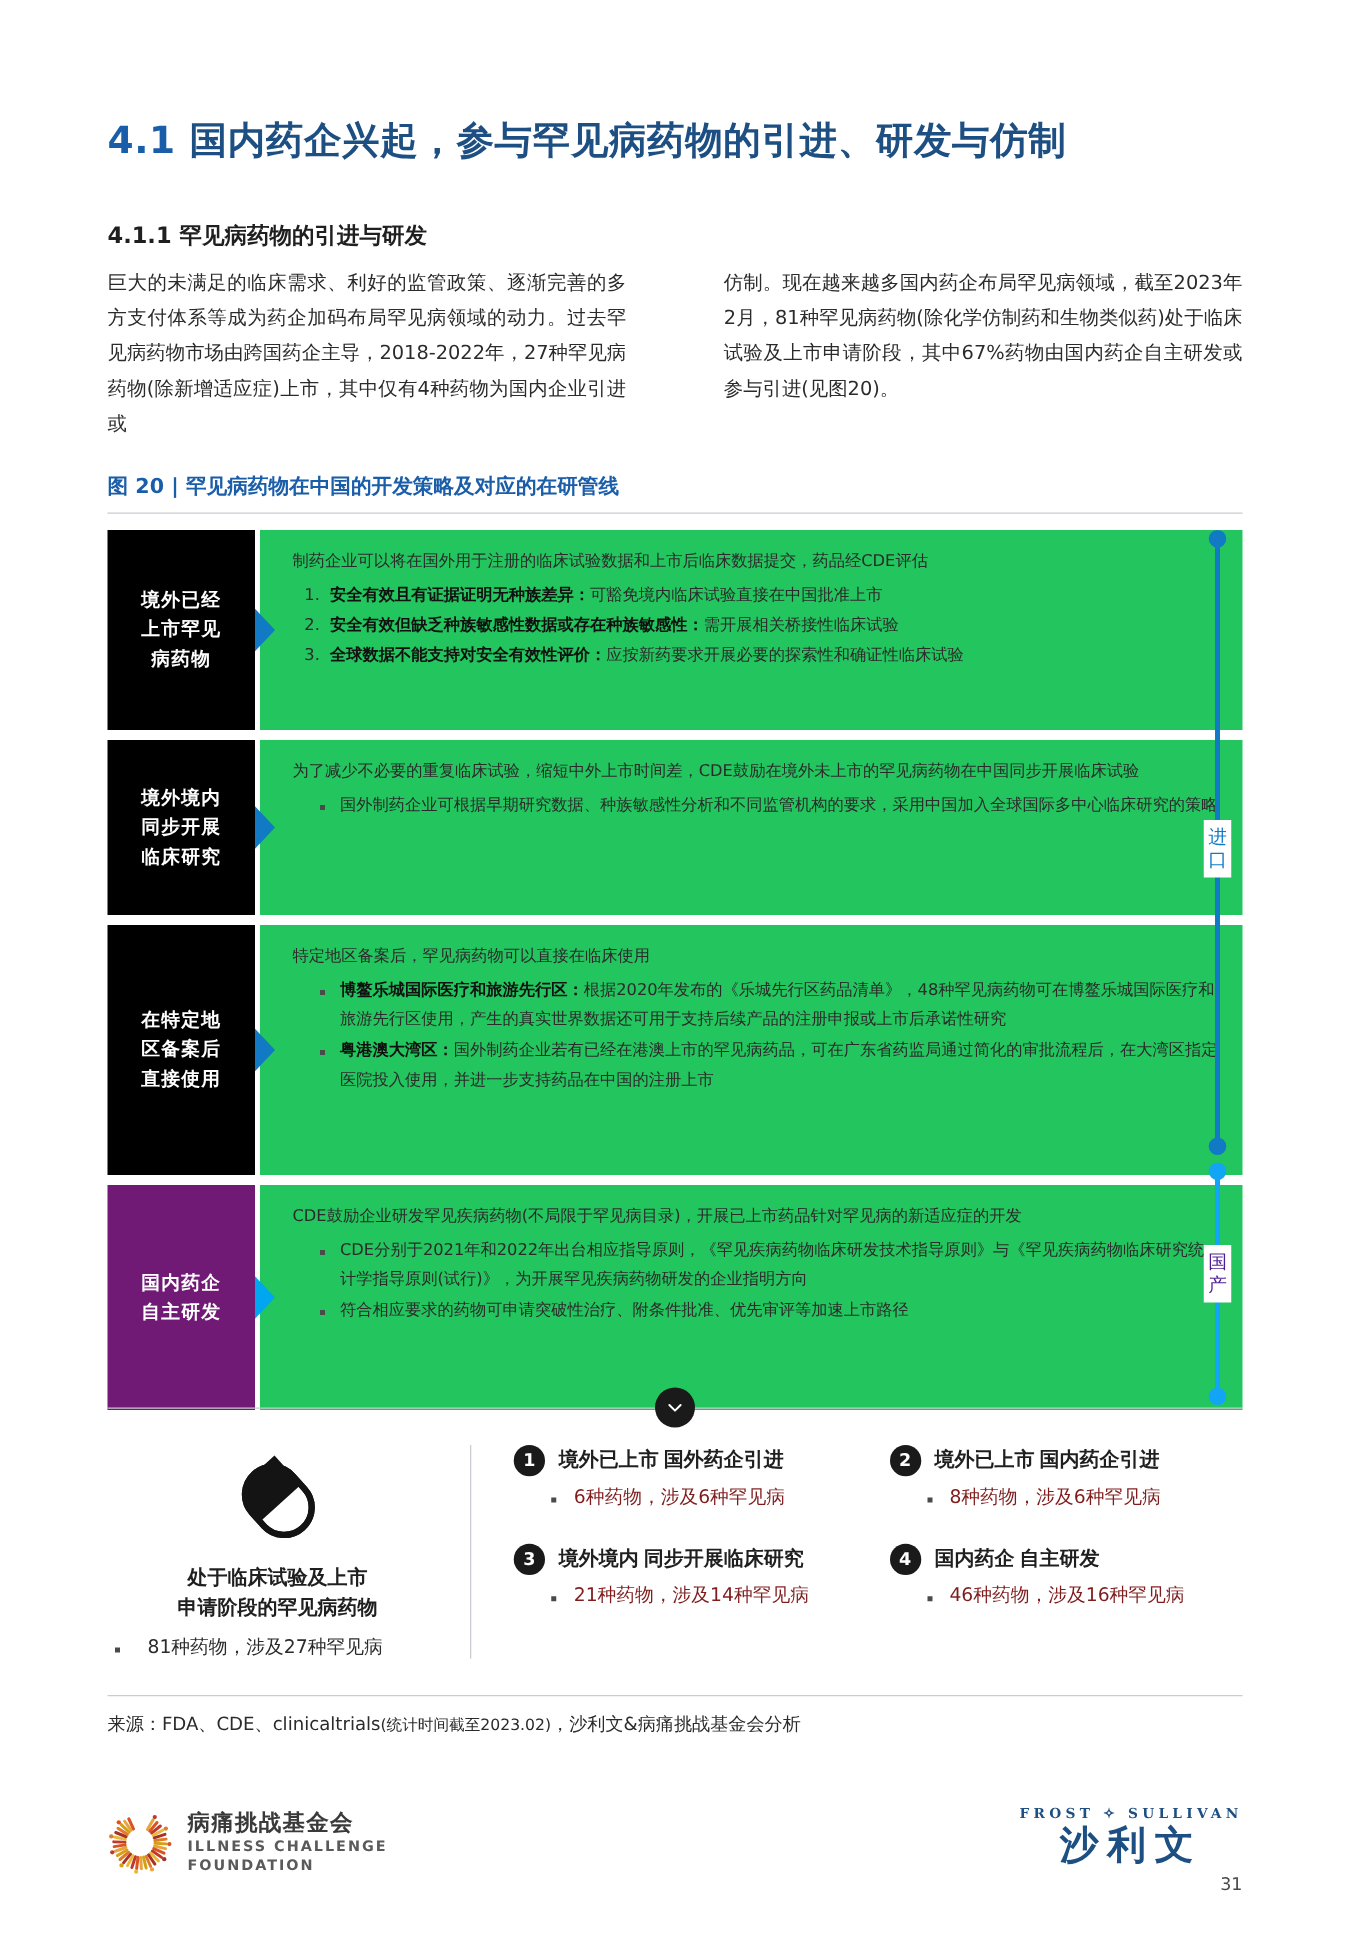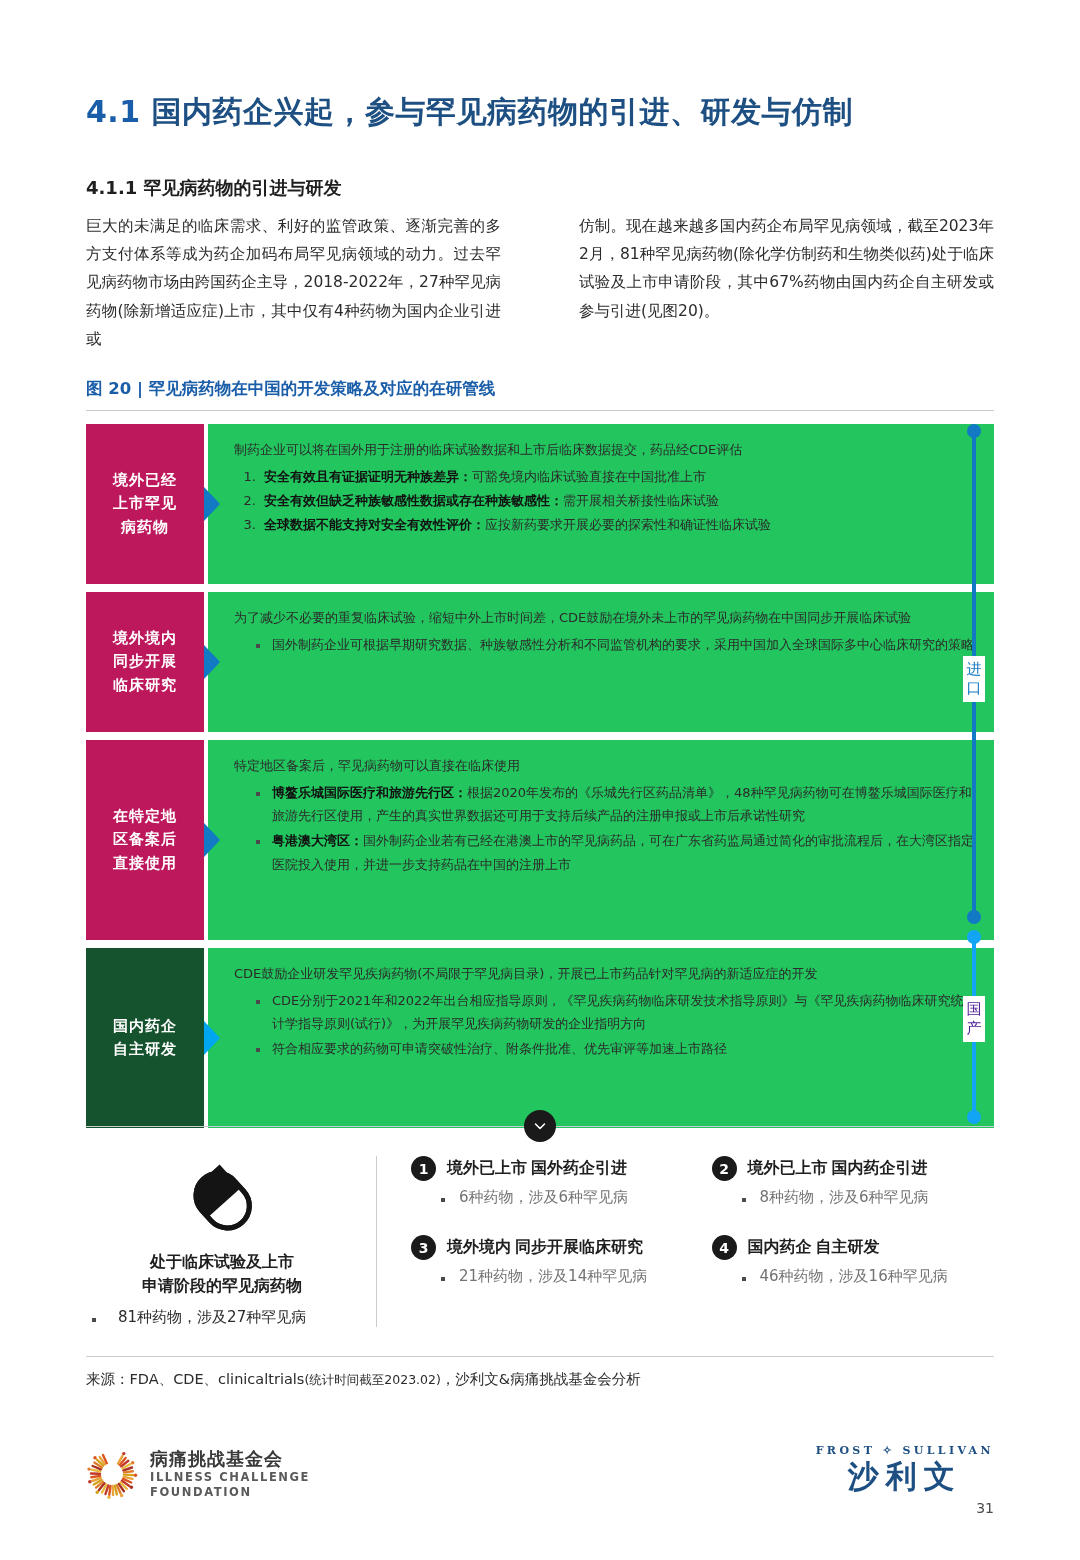--- a/index.html
+++ b/index.html
@@ -97,22 +97,22 @@
     display: flex;
     align-items: center;
     justify-content: center;
     color: #ffffff;
     font-size: 15px;
     font-weight: bold;
     line-height: 1.55;
     text-align: center;
     letter-spacing: 1px;
   }
-  .tag.dark  { background: #be185d; }
-  .tag.light { background: #14532d; }
+  .tag.dark  { background: #000000; }
+  .tag.light { background: #701a75; }
   .tag .arrow {
     position: absolute;
     left: 100%;
     top: 50%;
     transform: translateY(-50%);
     width: 0;
     height: 0;
     border-top: 17px solid transparent;
     border-bottom: 17px solid transparent;
     border-left: 16px solid #1279c4;
@@ -297,21 +297,21 @@
     font-size: 16px;
     font-weight: bold;
     color: #1f1f1f;
     white-space: nowrap;
     font-family: Liberation Serif, serif;
   }
   .sum-sub {
     margin-top: 7px;
     padding-left: 48px;
     font-size: 15px;
-    color: #737373;
+    color: #7f1d1d;
     position: relative;
   }
   .sum-sub:before {
     content: "";
     position: absolute;
     left: 30px;
     top: 10px;
     width: 4px;
     height: 4px;
     background: #4a4a4a;

